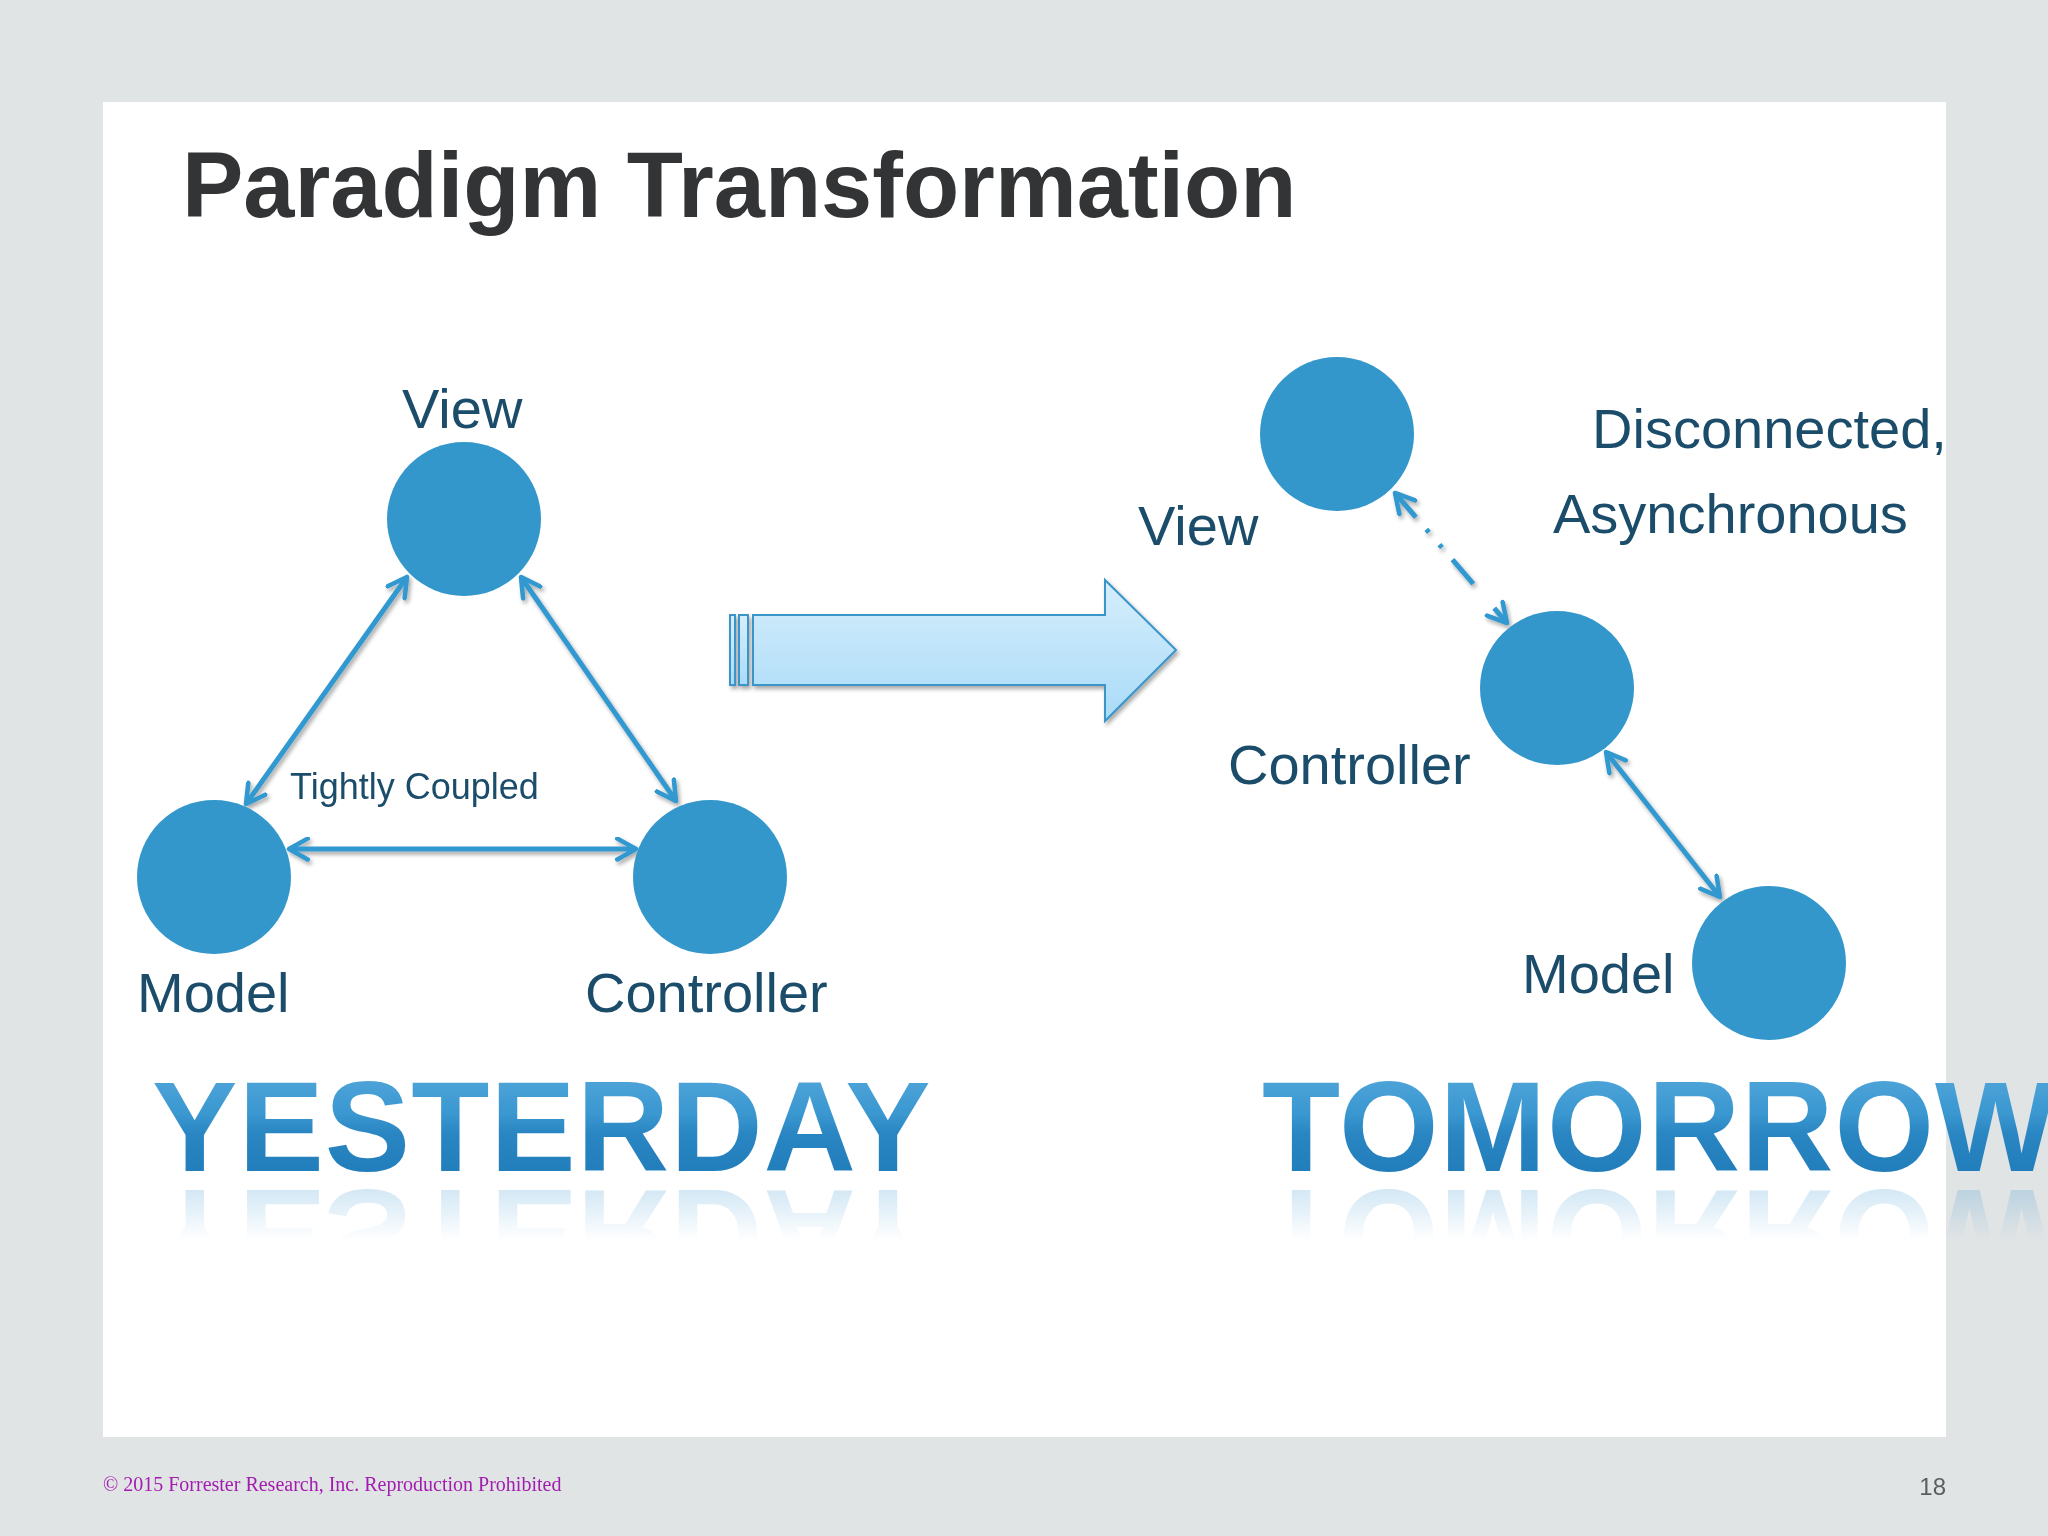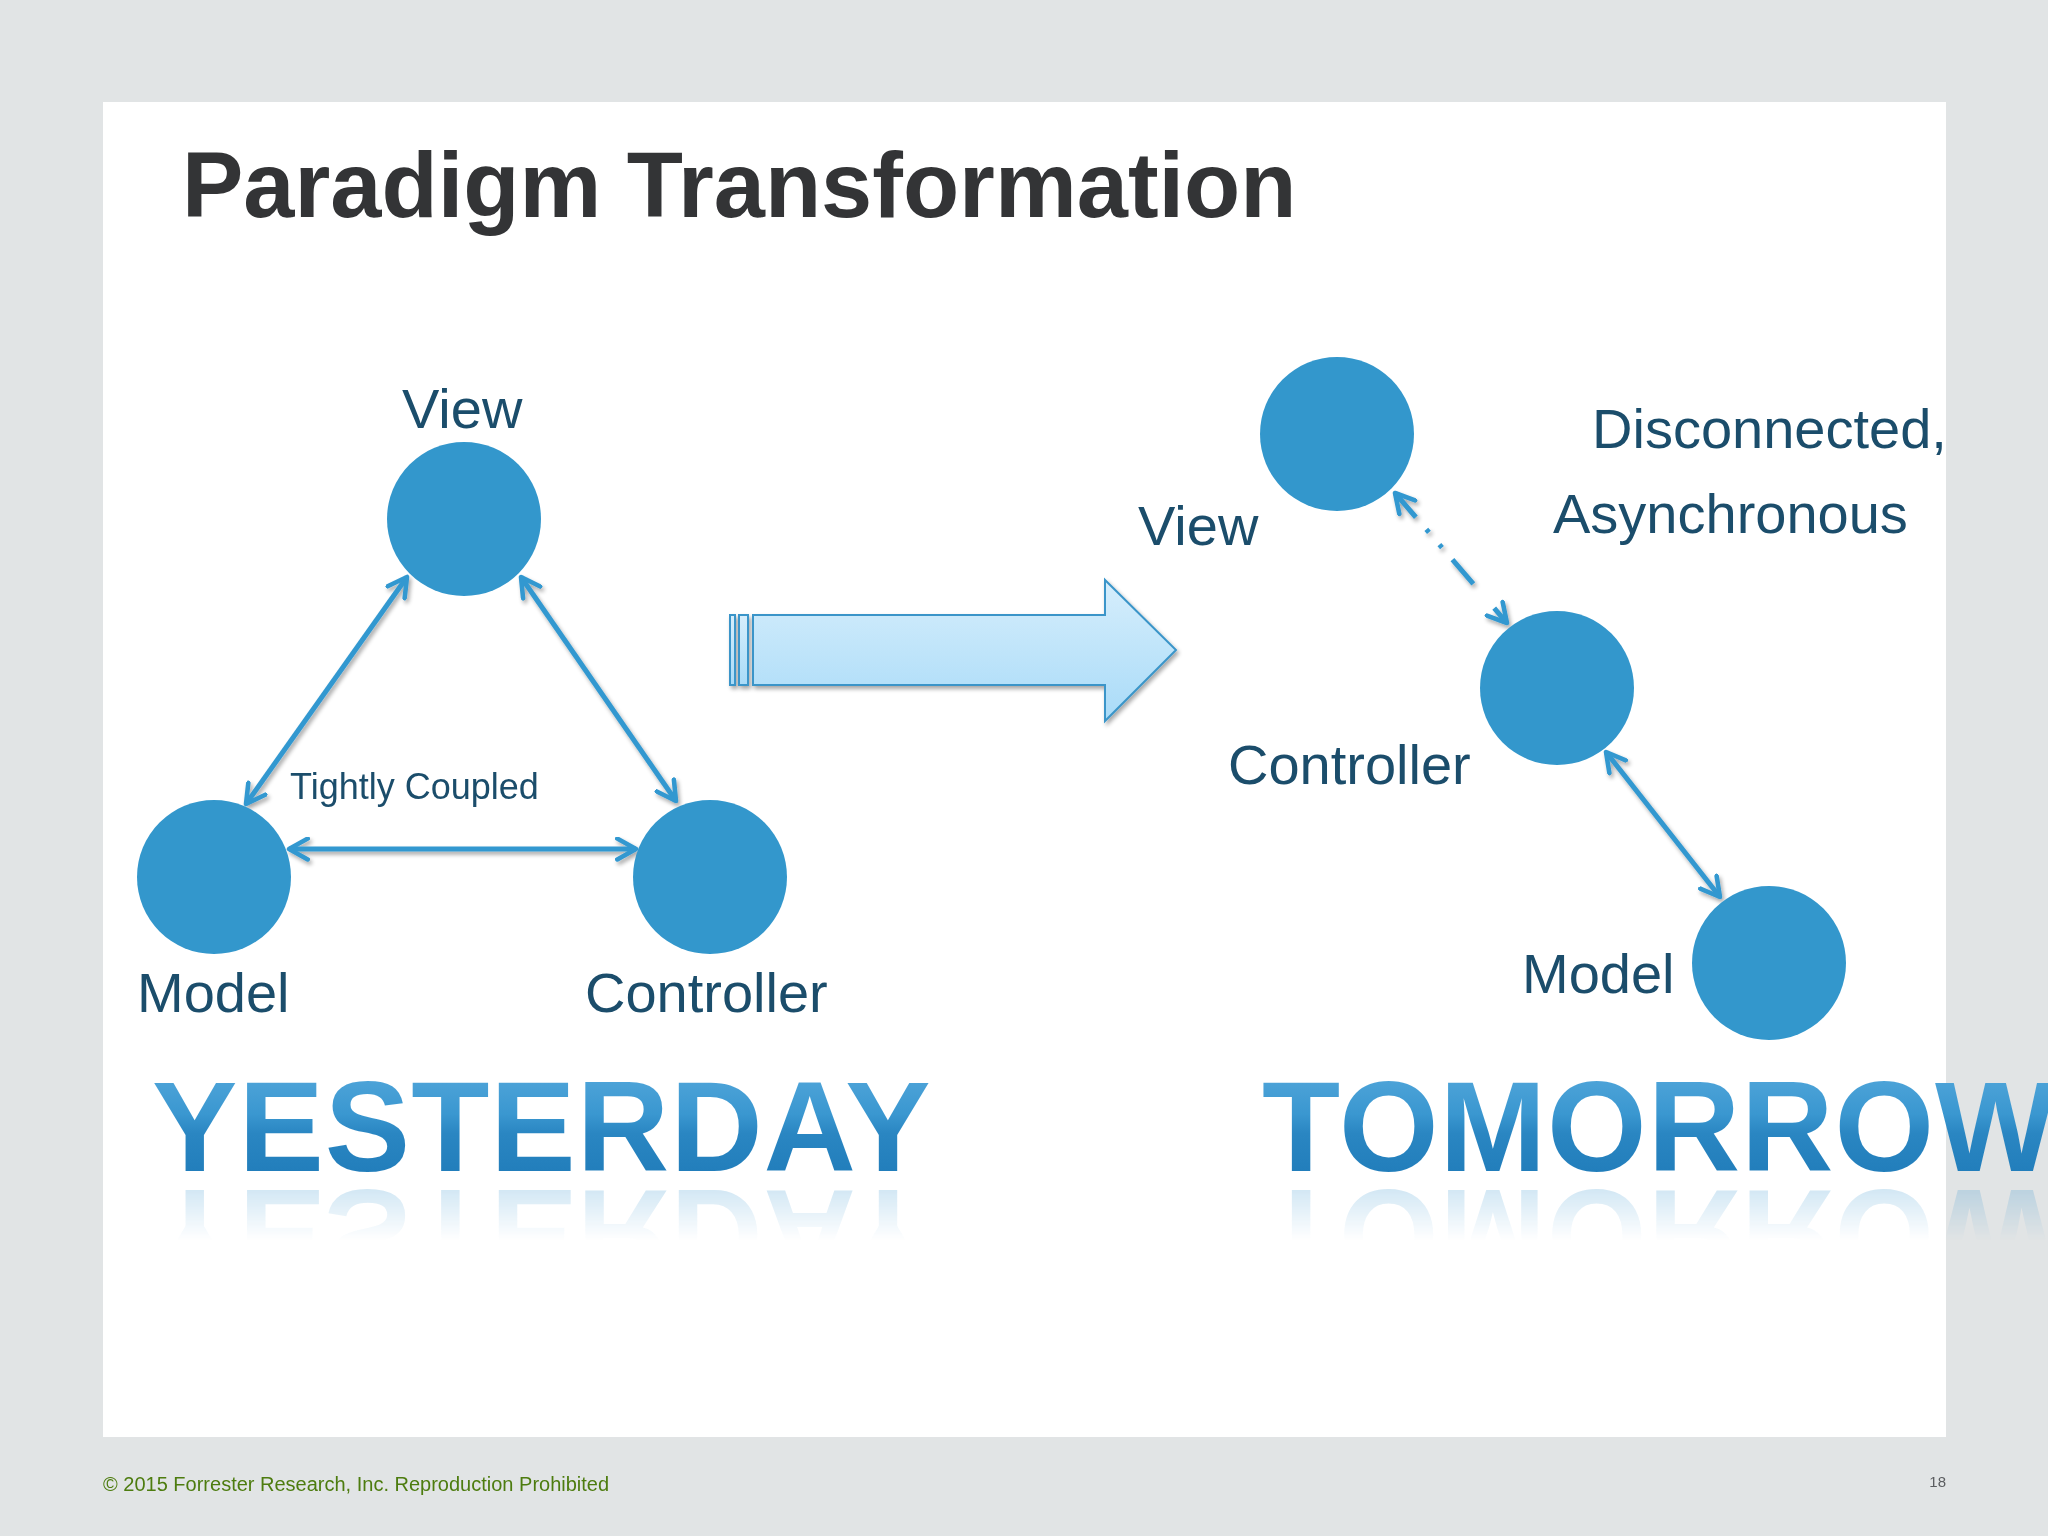--- a/index.html
+++ b/index.html
@@ -35,26 +35,26 @@
     position: absolute; white-space: nowrap;
     font-family: "Liberation Sans", sans-serif; font-weight: bold;
     font-size: 128px; line-height: 1; letter-spacing: 1px;
     color: #3d98d0; opacity: 0.35;
     transform: scaleY(-1);
     -webkit-mask-image: linear-gradient(to top, rgba(0,0,0,0.9) 0%, rgba(0,0,0,0) 55%);
     mask-image: linear-gradient(to top, rgba(0,0,0,0.9) 0%, rgba(0,0,0,0) 55%);
   }
   .footer-left {
     position: absolute; left: 103px; top: 1473px;
-    font-size: 20px; color: #4d7c0f; white-space: nowrap;
-    font-family: Liberation Sans, sans-serif;
+    font-size: 20px; color: #a21caf; white-space: nowrap;
+    font-family: Liberation Serif, serif;
   }
   .footer-right {
     position: absolute; right: 102px; top: 1473px;
-    font-size: 15px; color: #5b5d60; white-space: nowrap;
+    font-size: 24px; color: #5b5d60; white-space: nowrap;
     font-family: "Liberation Sans", sans-serif;
   }
 </style>
 </head>
 <body>
 
 <div class="slide">
   <div class="title">Paradigm Transformation</div>
 </div>
 

